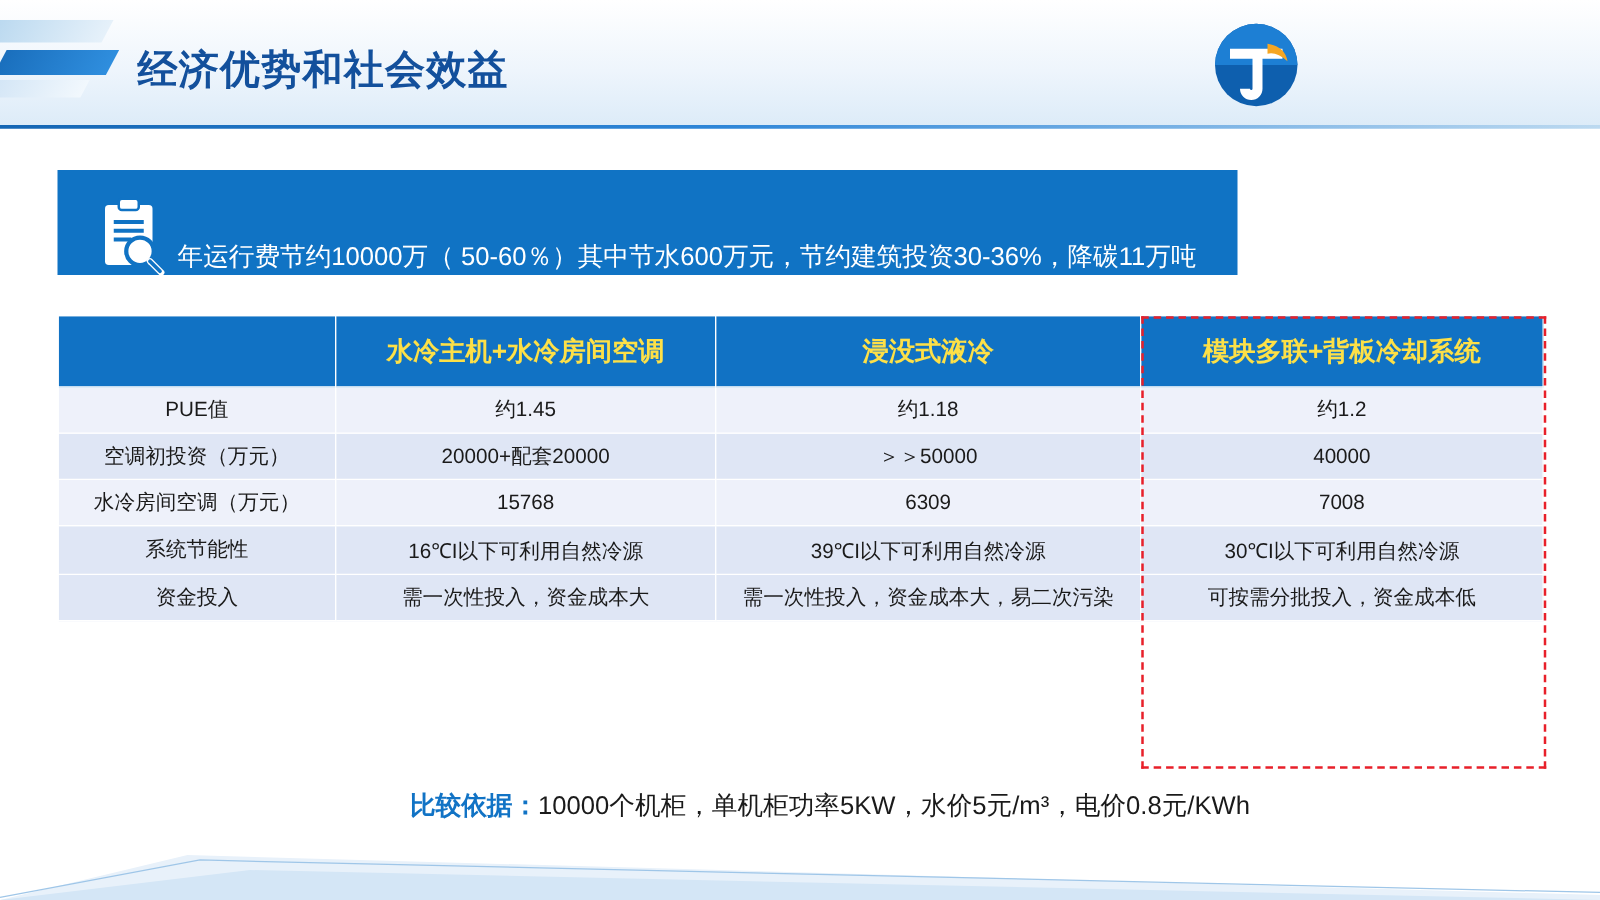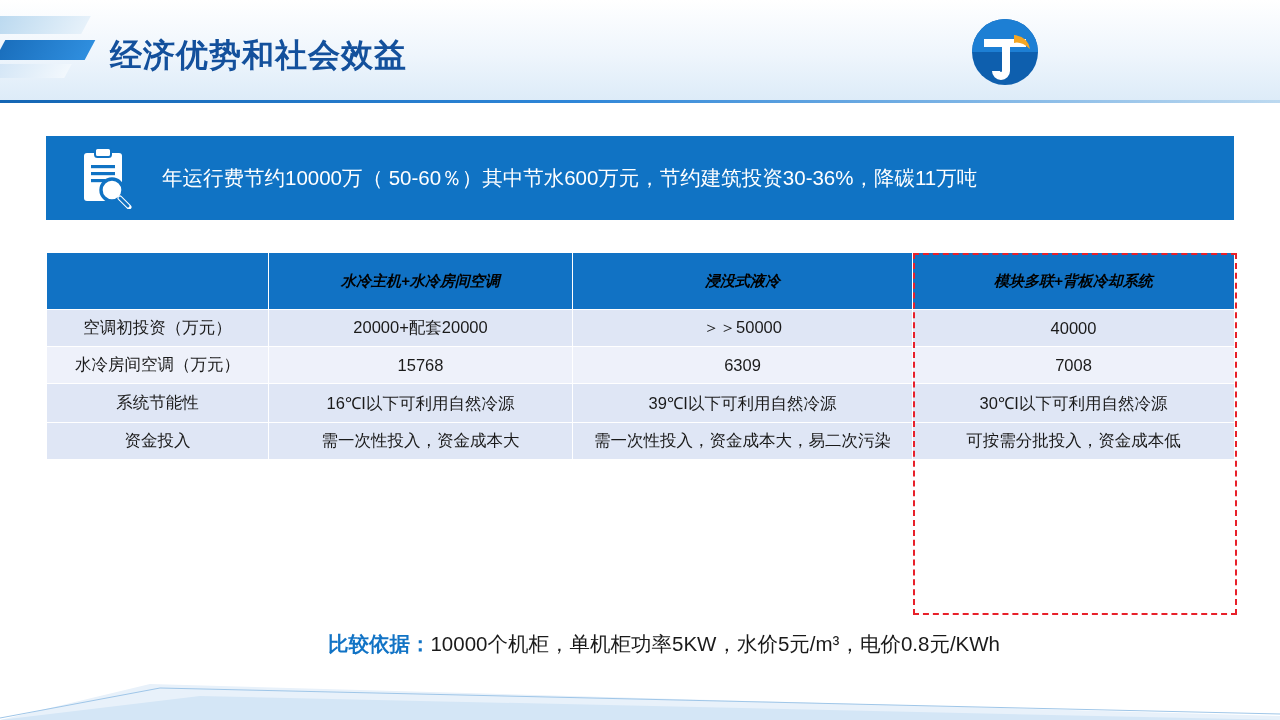--- a/index.html
+++ b/index.html
@@ -79,26 +79,25 @@
     top: 17px;
     width: 70px;
     height: 70px;
   }
 
   
   .banner {
     position: absolute;
     left: 46px;
     top: 136px;
-    width: 1188px;
+    width: 944px;
     height: 84px;
     background: #1073c4;
     display: flex;
-    align-items: center;
-    gap: 20px;
+    align-items: flex-end;
   }
   .banner-icon {
     width: 74px;
     margin-left: 22px;
     display: flex;
     align-items: center;
     justify-content: center;
   }
   .banner-text {
     color: #ffffff;
@@ -119,26 +118,25 @@
   .tbl td, .tbl th {
     border: 1px solid #ffffff;
     text-align: center;
     vertical-align: middle;
     font-size: 16.5px;
     color: #1a1a1a;
     padding: 7px 6px;
   }
   .tbl thead th {
     background: #1172c4;
-    color: #000000;
-    font-size: 15px;
+    color: #fde047;
+    font-size: 21px;
     font-weight: bold;
     height: 44px;
     padding: 6px 4px;
-    font-style: italic;
   }
   .tbl thead th.blank {
     background: #1172c4;
   }
   .col-label { width: 222px; }
   .col-a { width: 304px; }
   .col-b { width: 340px; }
   .col-c { width: 322px; }
 
   .row-odd td { background: #dfe6f5; }
@@ -227,20 +225,26 @@
   </colgroup>
   <thead>
     <tr>
       <th class="blank"></th>
       <th>水冷主机+水冷房间空调</th>
       <th>浸没式液冷</th>
       <th>模块多联+背板冷却系统</th>
     </tr>
   </thead>
   <tbody>
+    <tr class="row-even">
+      <td class="label">PUE值</td>
+      <td>约1.45</td>
+      <td>约1.18</td>
+      <td>约1.2</td>
+    </tr>
     <tr class="row-odd">
       <td class="label">空调初投资（万元）</td>
       <td>20000+配套20000</td>
       <td>＞＞50000</td>
       <td>40000</td>
     </tr>
     <tr class="row-even">
       <td class="label">水冷房间空调（万元）</td>
       <td>15768</td>
       <td>6309</td>

